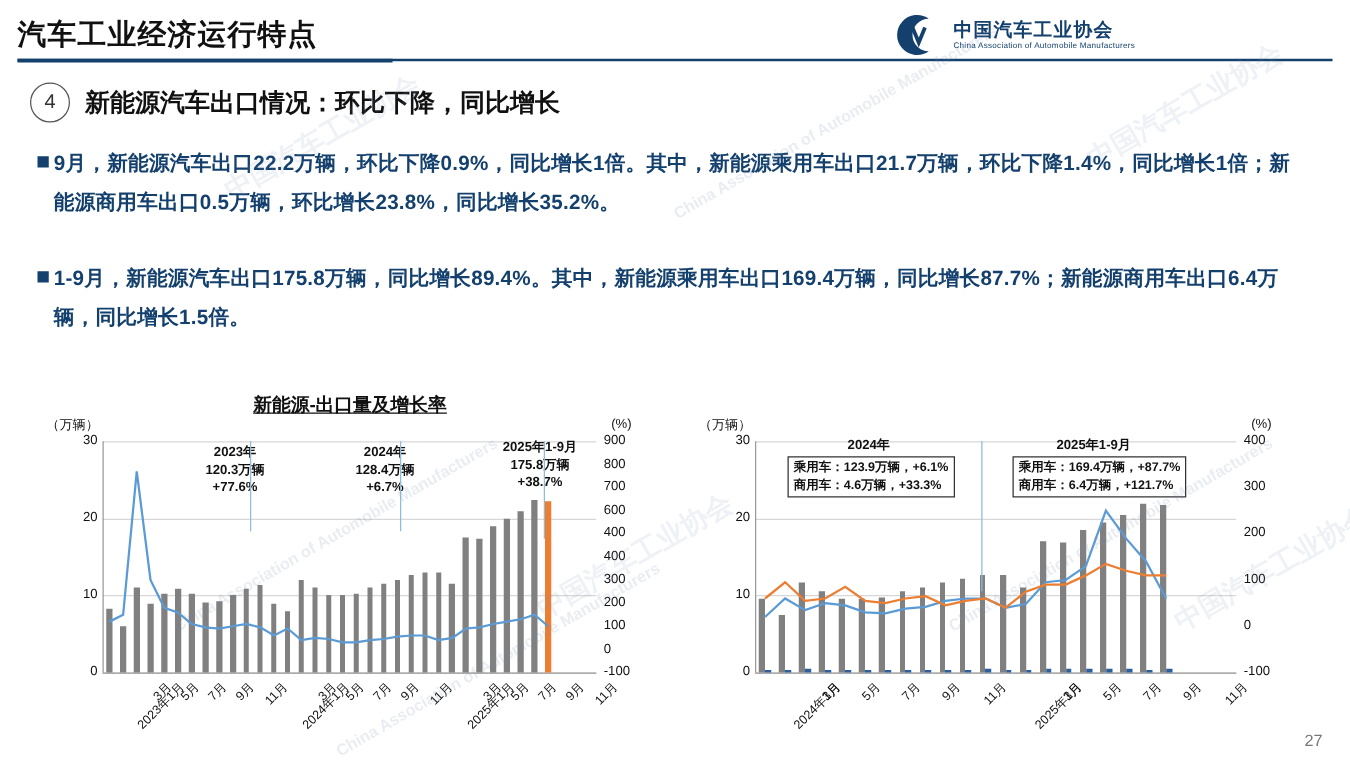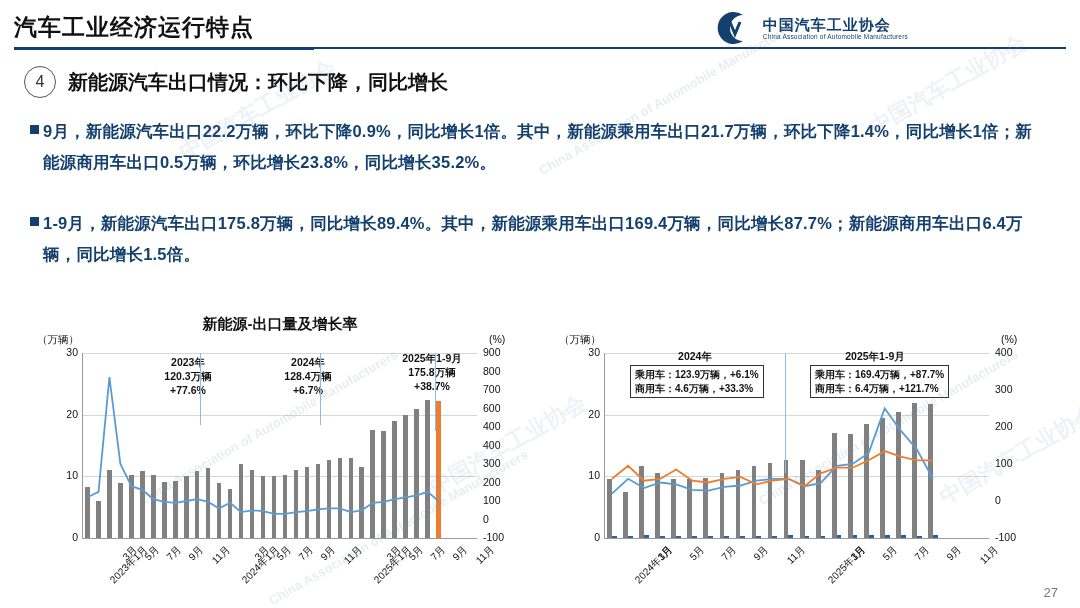--- a/index.html
+++ b/index.html
@@ -125,21 +125,21 @@
 <div class="bullet" id="b1">
   <div class="sq"></div>
   <p>9月，新能源汽车出口22.2万辆，环比下降0.9%，同比增长1倍。其中，新能源乘用车出口21.7万辆，环比下降1.4%，同比增长1倍；新能源商用车出口0.5万辆，环比增长23.8%，同比增长35.2%。</p>
 </div>
 <div class="bullet" id="b2">
   <div class="sq"></div>
   <p>1-9月，新能源汽车出口175.8万辆，同比增长89.4%。其中，新能源乘用车出口169.4万辆，同比增长87.7%；新能源商用车出口6.4万辆，同比增长1.5倍。</p>
 </div>
 
 <div class="chart" id="chart-left" style="left:30px;top:305px;width:500px;height:290px;">
-    <div class="chart-title" style="left:0;top:10px;width:500px;">新能源-出口量及增长率</div>
+    <div class="chart-title" style="left:0;top:10px;width:500px;text-decoration:underline;">新能源-出口量及增长率</div>
     <div class="axis-unit" style="left:7px;top:28px;">（万辆）</div>
     <div class="axis-unit" style="left:459px;top:28px;">(%)</div>
     <div class="plot" style="left:52px;top:48px;width:395px;height:185px;">
       <div class="gridline" style="top:185px;width:395px;"></div>
       <div class="gridline" style="top:123.33333333333334px;width:395px;"></div>
       <div class="gridline" style="top:61.66666666666667px;width:395px;"></div>
       <div class="gridline" style="top:0px;width:395px;"></div>
       <div class="axisline" style="left:0;top:0;width:1px;height:185px;"></div>
       <div class="axisline" style="left:0;top:185px;width:395px;height:1px;"></div>
       <div class="bar" style="left:3.1819444444444445px;width:4.6083333333333325px;height:50.56666666666666px;background:#808080;bottom:0px;"></div>

